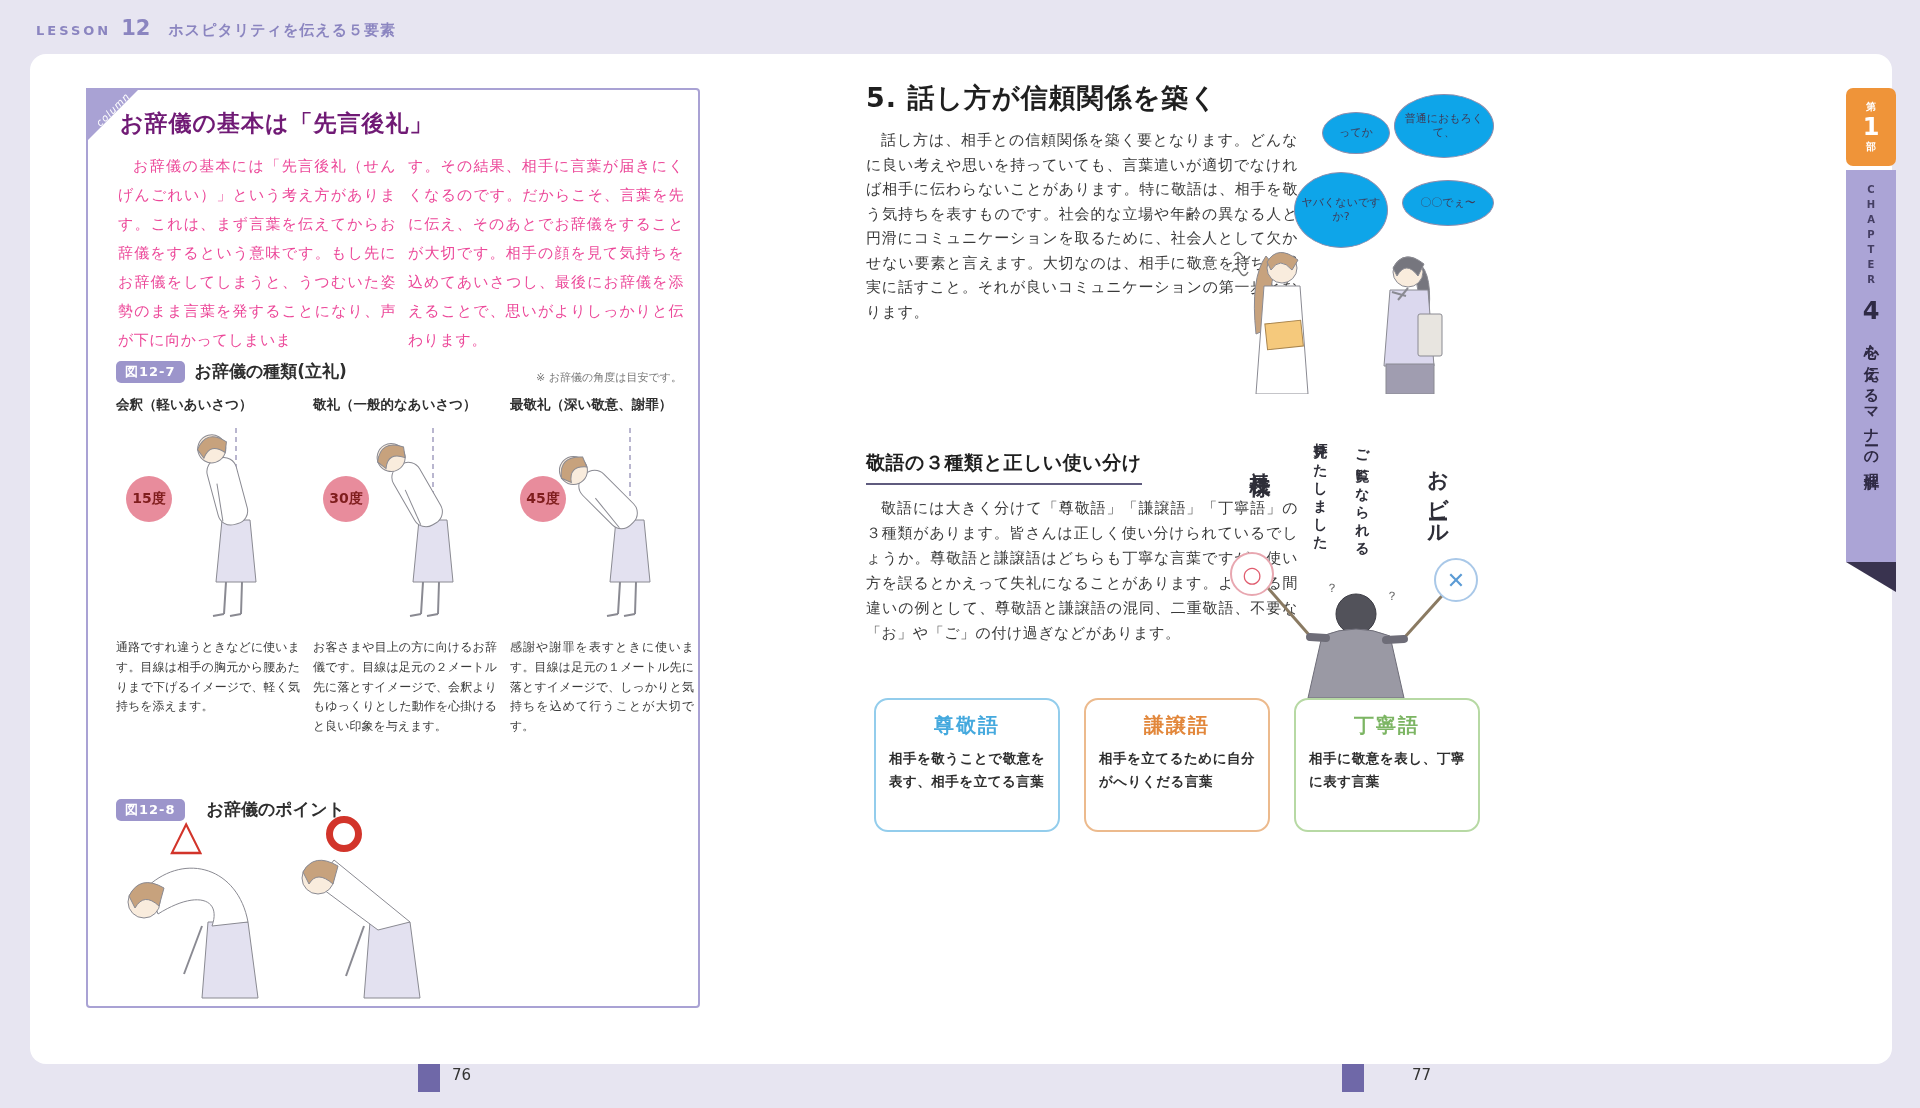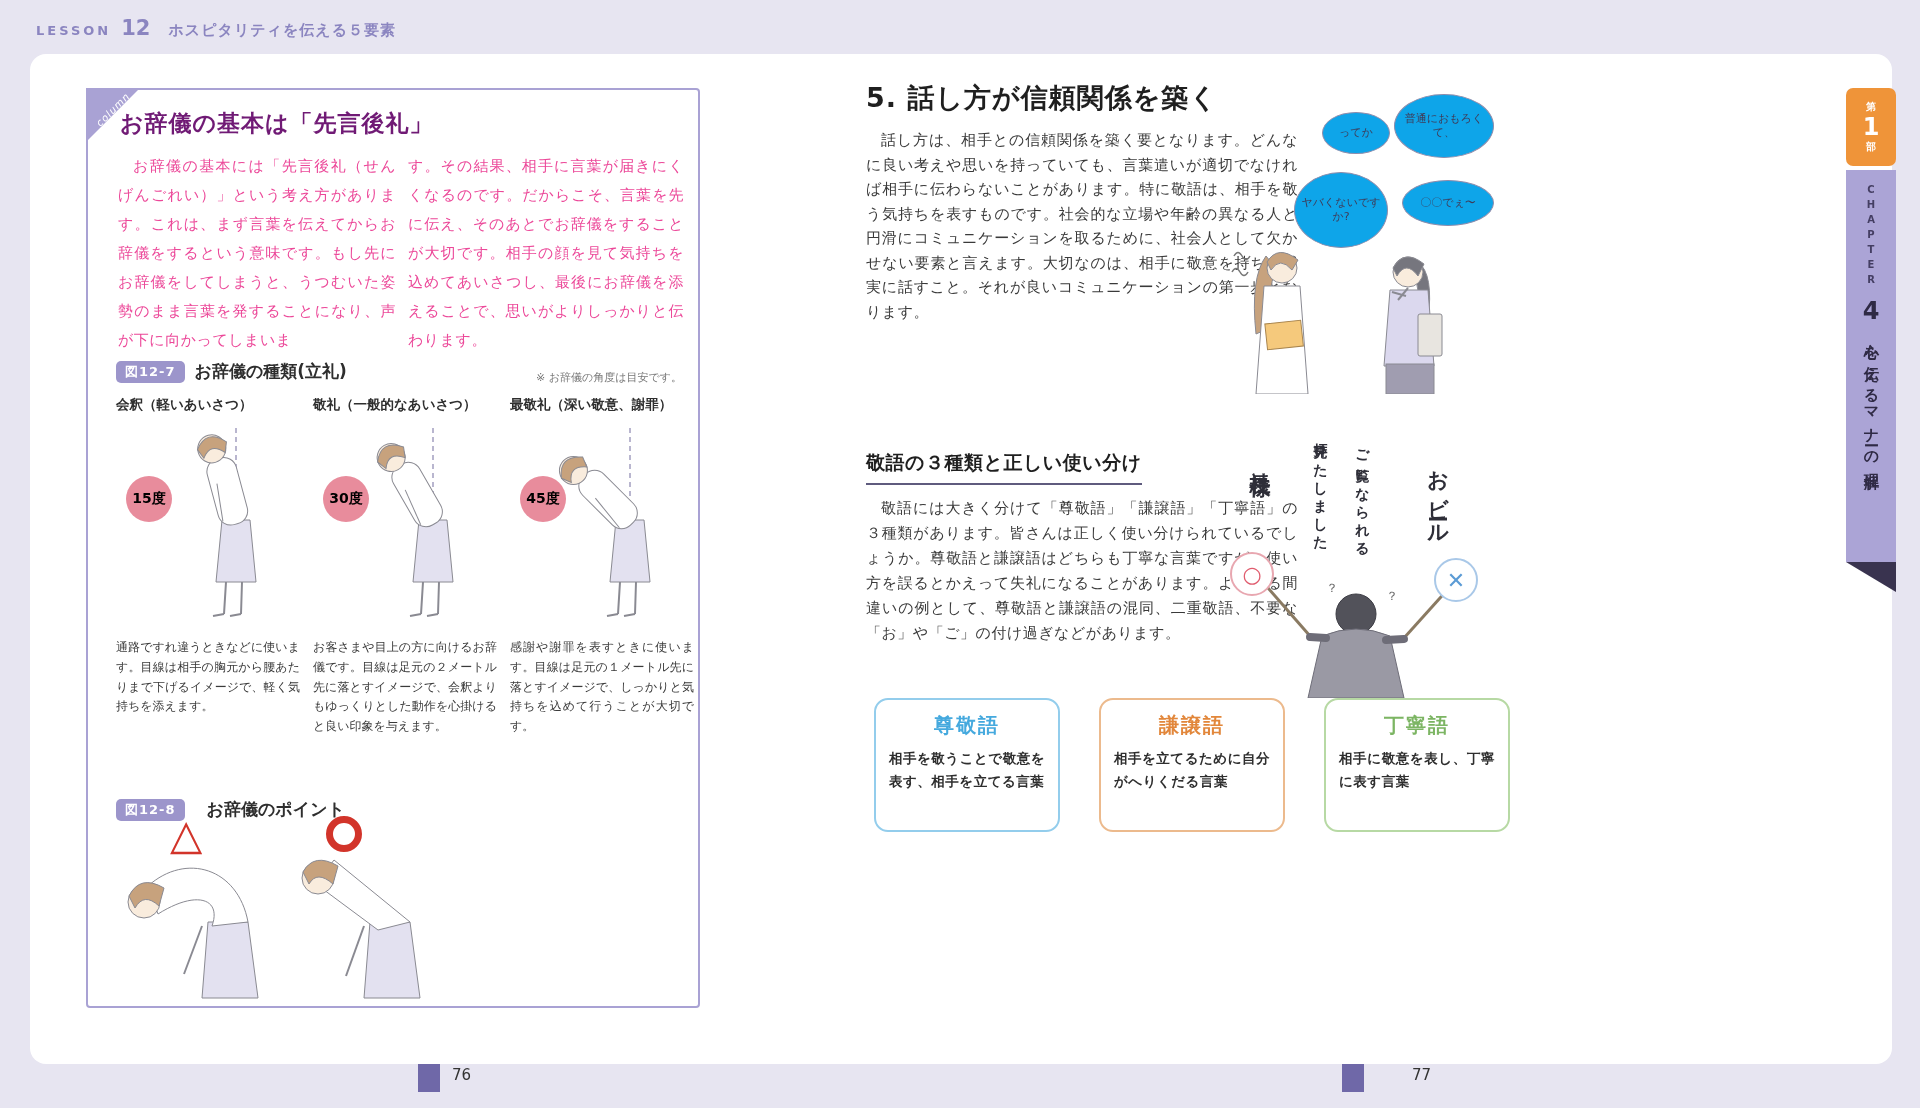--- a/index.html
+++ b/index.html
@@ -24,21 +24,21 @@
   .col-body.c1 { left:30px; text-indent:1em; }
   .col-body.c2 { left:320px; width:276px; }
 
   .figrow { position:absolute; left:28px; top:270px; display:flex; align-items:center; gap:10px; }
   .figbadge { background:#9c95cb; color:#fff; font-size:13px; font-weight:bold; padding:2px 9px; border-radius:5px; letter-spacing:1px; }
   .figtitle { font-size:17px; font-weight:bold; color:#2e2e2e; }
   .fignote { position:absolute; right:16px; top:280px; font-size:11px; color:#777; }
 
   .bow-caption { position:absolute; top:306px; font-size:13.5px; font-weight:bold; color:#2e2e2e; }
   .bow-fig { position:absolute; top:330px; width:185px; height:207px; }
-  .angle-badge { position:absolute; left:10px; top:56px; width:46px; height:46px; border-radius:50%; background:#e88c9c; color:#000000; font-size:14px; font-weight:bold; display:flex; align-items:center; justify-content:center; }
+  .angle-badge { position:absolute; left:10px; top:56px; width:46px; height:46px; border-radius:50%; background:#e88c9c; color:#7f1d1d; font-size:14px; font-weight:bold; display:flex; align-items:center; justify-content:center; }
   .bow-desc { position:absolute; top:548px; width:184px; font-size:12px; line-height:1.65; text-align:justify; color:#3a3a3a; }
   .bx0 { left:28px; } .bx1 { left:225px; } .bx2 { left:422px; }
 
   .fig8row { position:absolute; left:28px; top:708px; display:flex; align-items:center; gap:22px; }
   .fig8-art { position:absolute; left:16px; top:736px; width:336px; height:180px; }
   .mark-triangle { position:absolute; left:66px; top:-16px; font-size:42px; font-weight:bold; color:#d2342a; }
   .mark-circle { position:absolute; left:222px; top:-10px; width:36px; height:36px; border:7px solid #d2342a; border-radius:50%; }
   .pointbox { position:absolute; left:358px; top:748px; width:240px; height:162px; background:#ecebe7; border-radius:10px; padding:16px 14px 10px 18px; }
   .pointbox ul { list-style:none; }
   .pointbox li { font-size:13.5px; font-weight:bold; color:#2e2e2e; line-height:1.72; padding-left:12px; position:relative; }
@@ -73,21 +73,21 @@
   .vp2 { left:126px; top:10px; font-size:14px; }
   .vp3 { left:196px; top:26px; font-size:21px; font-weight:bold; }
   .illu2-svg { position:absolute; left:0; bottom:0; }
   .paddle { position:absolute; width:44px; height:44px; border-radius:50%; background:#fff; display:flex; align-items:center; justify-content:center; font-size:22px; font-weight:bold; }
   .paddle-o { left:2px; top:122px; border:2px solid #e8a7b0; color:#e05c6e; }
   .paddle-x { left:206px; top:128px; border:2px solid #a9c8e8; color:#5b9bd5; }
   .qmark { position:absolute; font-size:12px; color:#666; }
   .q1 { left:98px; top:150px; } .q2 { left:158px; top:158px; }
 
   
-  .kboxes { position:absolute; left:874px; top:698px; display:flex; gap:39px; }
+  .kboxes { position:absolute; left:874px; top:698px; display:flex; gap:24px; }
   .kbox { width:186px; height:134px; background:#fff; border-radius:14px; padding:12px 13px 0 13px; border:2.5px solid; }
   .kbox-sonkei { border-color:#93cdec; }
   .kbox-kenjo  { border-color:#ecba8d; }
   .kbox-teinei { border-color:#b7d9a4; }
   .kbox-title { text-align:center; font-size:20px; font-weight:bold; letter-spacing:2px; margin-bottom:8px; }
   .kbox-sonkei .kbox-title { color:#45a9de; }
   .kbox-kenjo  .kbox-title { color:#e2873b; }
   .kbox-teinei .kbox-title { color:#7cb563; }
   .kbox-desc { font-size:13.5px; font-weight:600; line-height:1.72; color:#2e2e2e; text-align:justify; letter-spacing:0.5px; }
 

